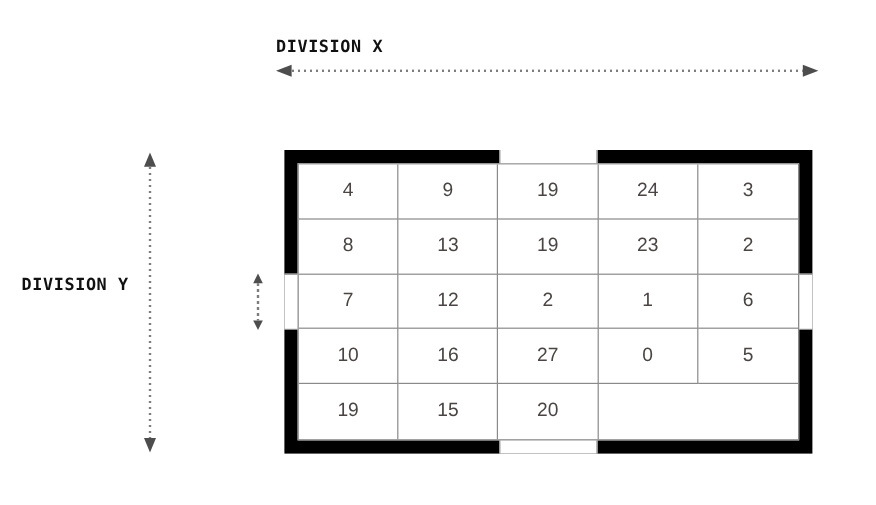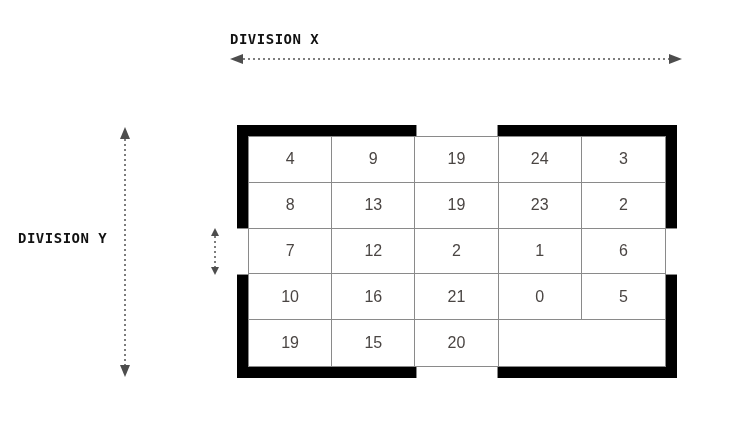--- a/index.html
+++ b/index.html
@@ -163,21 +163,21 @@
       <div class="cell">19</div>
       <div class="cell">23</div>
       <div class="cell">2</div>
       <div class="cell">7</div>
       <div class="cell">12</div>
       <div class="cell">2</div>
       <div class="cell">1</div>
       <div class="cell">6</div>
       <div class="cell">10</div>
       <div class="cell">16</div>
-      <div class="cell">21</div>
+      <div class="cell">27</div>
       <div class="cell">0</div>
       <div class="cell">5</div>
       <div class="cell">19</div>
       <div class="cell">15</div>
       <div class="cell">20</div>
     </div>
     <div class="opening opening-top"></div>
     <div class="opening opening-bottom"></div>
     <div class="opening opening-left"></div>
     <div class="opening opening-right"></div>

